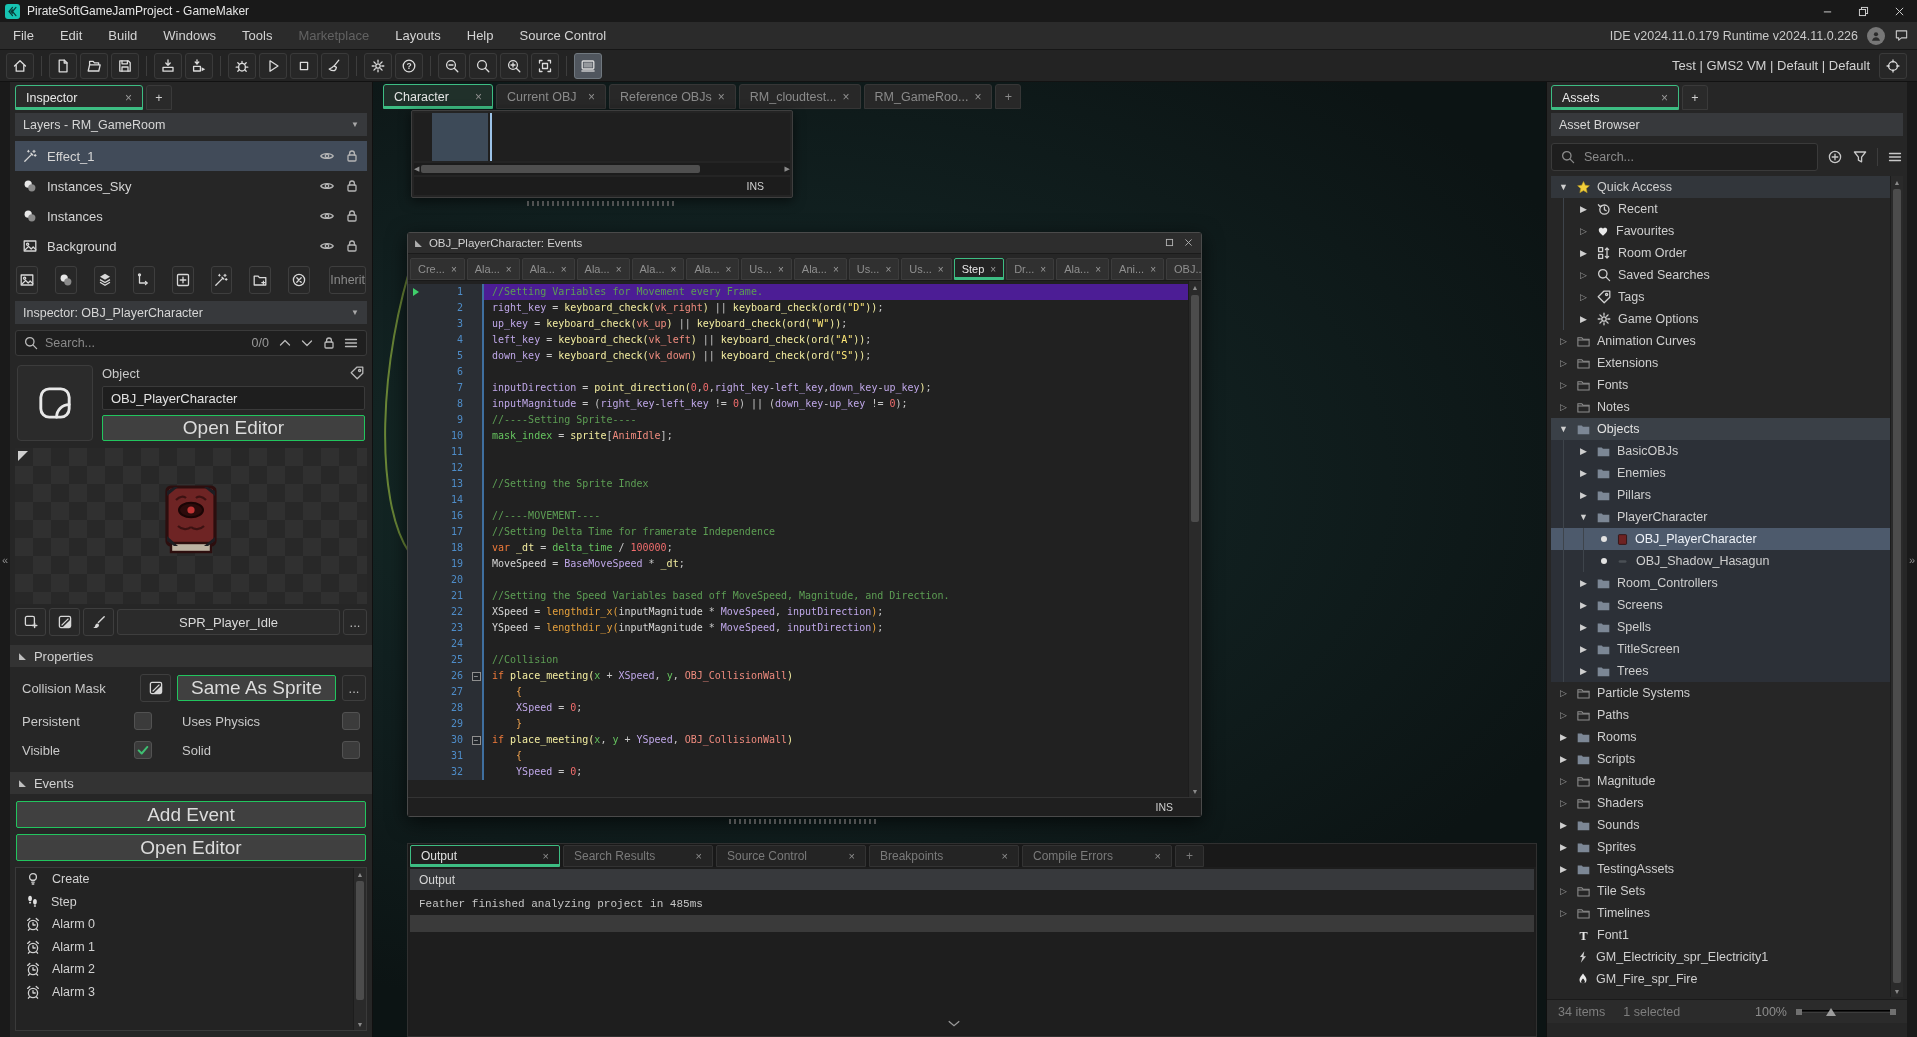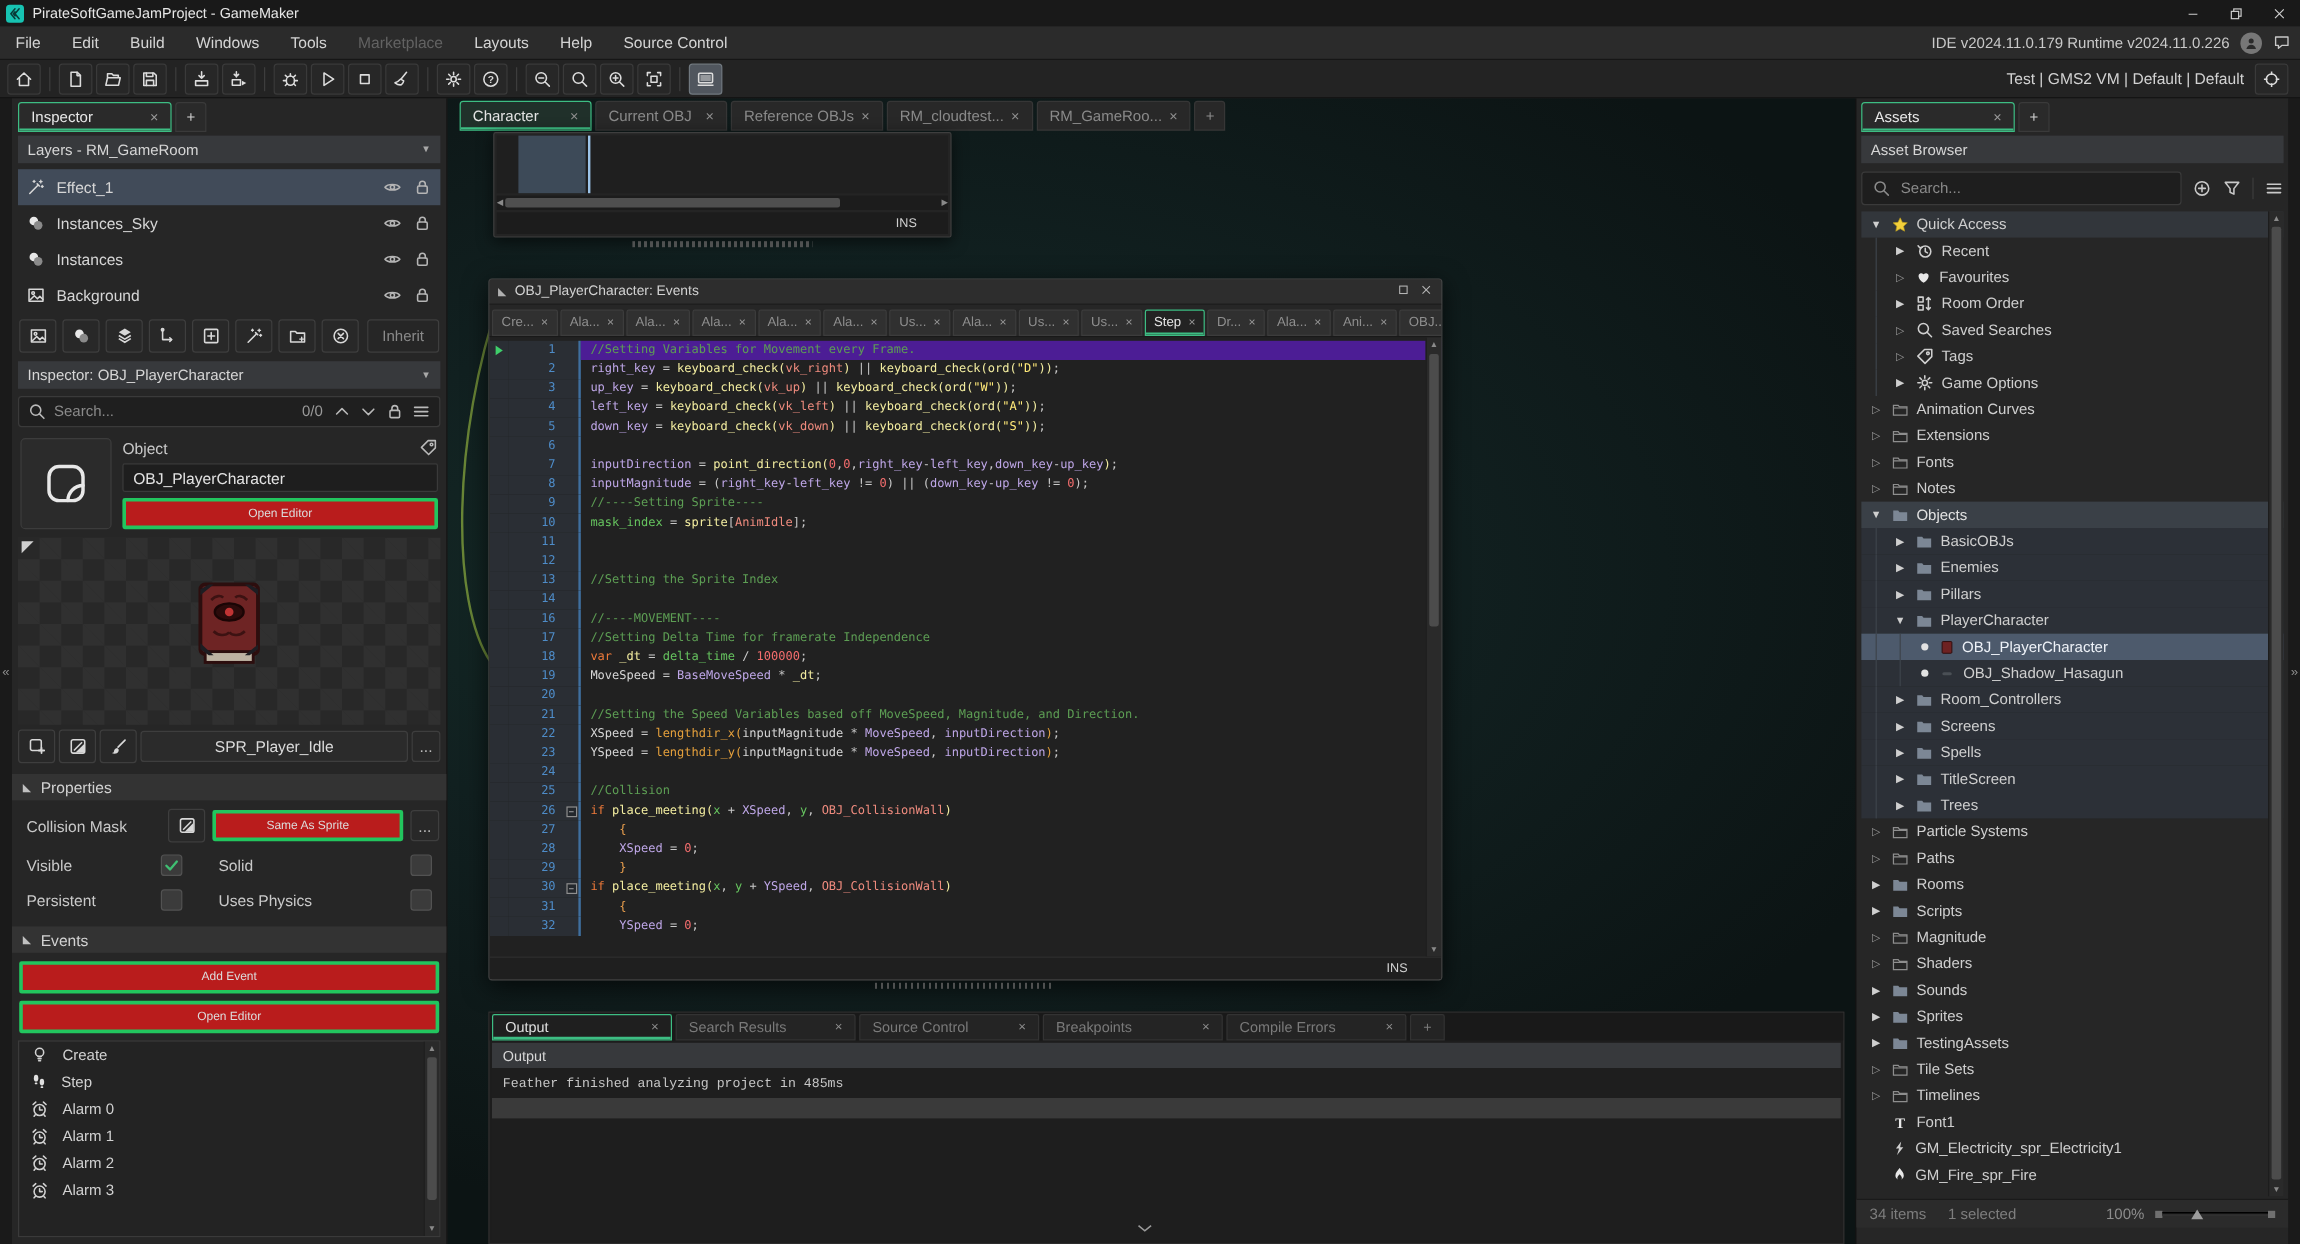--- a/index.html
+++ b/index.html
@@ -30,33 +30,33 @@
   
   .panel{background:#262626;display:flex;flex-direction:column;padding:3px 5px 0}
   .ptabs{display:flex;gap:3px;height:25px;margin-bottom:3px;flex:0 0 auto}
   .ptab{display:flex;align-items:center;gap:10px;padding:0 10px;min-width:128px;background:#2a2a2a;border:1px solid #3a3a3a;font-size:12.5px;color:#cfcfcf;border-radius:3px 3px 0 0}
   .ptab .lbl{flex:1}
   .ptab.active{border-color:#3dbd83;box-shadow:inset 0 -2px 0 #3dbd83;color:#e8e8e8}
   .ptab .x{color:#9a9a9a;font-size:12px}
   .ptab.plus{min-width:26px;justify-content:center;padding:0;gap:0}
   .bar{flex:0 0 23px;background:#37393c;display:flex;align-items:center;padding:0 8px;font-size:12.5px;color:#d6d6d6;margin-bottom:2px}
   .bar .dd{margin-left:auto;font-size:8px;color:#a8a8a8}
-  .btn{height:26px;background:#b91c1c;border:3px solid #22c55e;border-radius:2px;display:flex;align-items:center;justify-content:center;color:#dcdcdc;font-size:10px}
+  .btn{height:26px;background:#404040;border:1px solid #22c55e;border-radius:2px;display:flex;align-items:center;justify-content:center;color:#dcdcdc;font-size:19px}
   .vscroll{position:absolute;top:0;right:0;bottom:0;width:13px;background:#2a2a2a;border-left:1px solid #1d1d1d}
   .vscroll .thumb{position:absolute;left:2px;right:2px;border-radius:2px;background:#4c4c4c}
   .vscroll .arr{position:absolute;left:0;right:0;height:12px;display:flex;align-items:center;justify-content:center;color:#8a8a8a;font-size:7px}
   .vscroll .arr.bottom{bottom:0}
   
   .inspector{width:363px;border-right:1px solid #101010}
   .layers{padding:3px 0 2px;flex:0 0 auto}
   .layer-row{height:30px;display:flex;align-items:center;gap:9px;padding:0 7px;color:#d6d6d6;font-size:13px}
   .layer-row.selected{background:#414b59}
   .layer-row .sp{flex:1}
   .layer-row .dim{color:#b5b5b5}
-  .layer-buttons{display:flex;gap:5px;padding:3px 1px 7px;align-items:center;flex:0 0 auto}
+  .layer-buttons{display:flex;gap:17px;padding:3px 1px 7px;align-items:center;flex:0 0 auto}
   .lbtn{width:31px;height:28px;border:1px solid #3e3e3e;border-radius:3px;background:#282828;display:flex;align-items:center;justify-content:center;color:#d8d8d8}
   .inherit{flex:1;height:28px;border:1px solid #3e3e3e;border-radius:3px;color:#8a8a8a;display:flex;align-items:center;justify-content:center;font-size:12.5px;margin-left:2px}
   .search-row{flex:0 0 26px;display:flex;align-items:center;gap:6px;padding:0 7px;background:#1f1f1f;border:1px solid #3a3a3a;border-radius:3px;margin:4px 0;color:#8a8a8a;font-size:12.5px}
   .search-row .ph{flex:1}
   .search-row .cnt{color:#9a9a9a;padding:0 2px}
   .search-row .icon{color:#b9b9b9}
   .object-card{display:flex;gap:9px;padding:5px 2px 6px;flex:0 0 auto}
   .obj-thumb{width:76px;height:76px;background:#2b2b2b;border:1px solid #3c3c3c;border-radius:4px;display:flex;align-items:center;justify-content:center;color:#e8e8e8}
   .obj-right{flex:1;display:flex;flex-direction:column;gap:5px}
   .obj-label-row{display:flex;align-items:center;color:#c9c9c9;font-size:13px}
@@ -740,33 +740,33 @@
                 <path d="M13.1 5.9v7.2H5.9z" fill="currentColor"></path>
                 <path d="M4.6 11.4 11.4 4.6" stroke="currentColor" stroke-width="1.3"></path>
               </svg>
             </span>
           </span>
         <div class="btn" style="flex:1">Same As Sprite</div>
         <span class="mini">...</span>
       </div>
       <div id="cbRows">
           <div class="cb-row">
+            <span class="l1">Persistent</span>
+            <span class="checkbox"></span>
+            <span class="l2">Uses Physics</span>
+            <span class="checkbox"></span>
+          </div>
+          <div class="cb-row">
             <span class="l1">Visible</span>
             <span class="checkbox checked">
               <svg viewBox="0 0 16 16" width="14" height="14">
                 <path d="M3 8.5 6.5 12 13 4.5" fill="none" stroke="#3fbf72" stroke-width="2.2" stroke-linecap="round" stroke-linejoin="round"></path>
               </svg>
             </span>
             <span class="l2">Solid</span>
-            <span class="checkbox"></span>
-          </div>
-          <div class="cb-row">
-            <span class="l1">Persistent</span>
-            <span class="checkbox"></span>
-            <span class="l2">Uses Physics</span>
             <span class="checkbox"></span>
           </div>
         </div>
       <div class="sec-header">
         <span class="tri">◣</span>
         <span>Events</span>
       </div>
       <div class="btn" style="flex:0 0 27px;margin:1px 1px 6px">Add Event</div>
       <div class="btn" style="flex:0 0 27px;margin:0 1px 4px">Open Editor</div>
       <div class="events-list">

